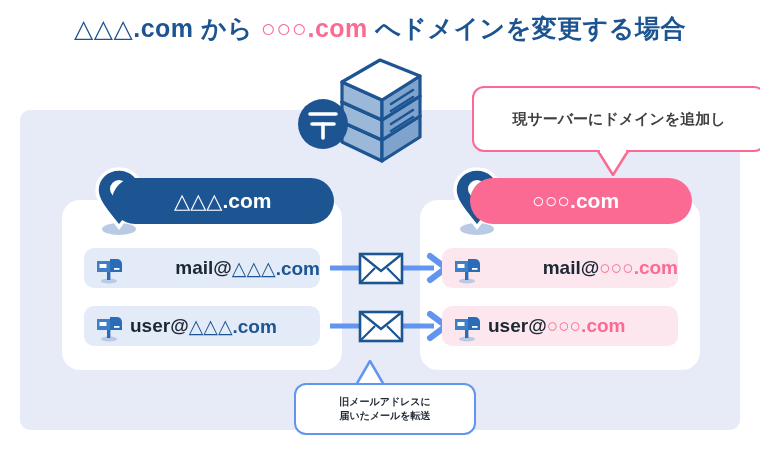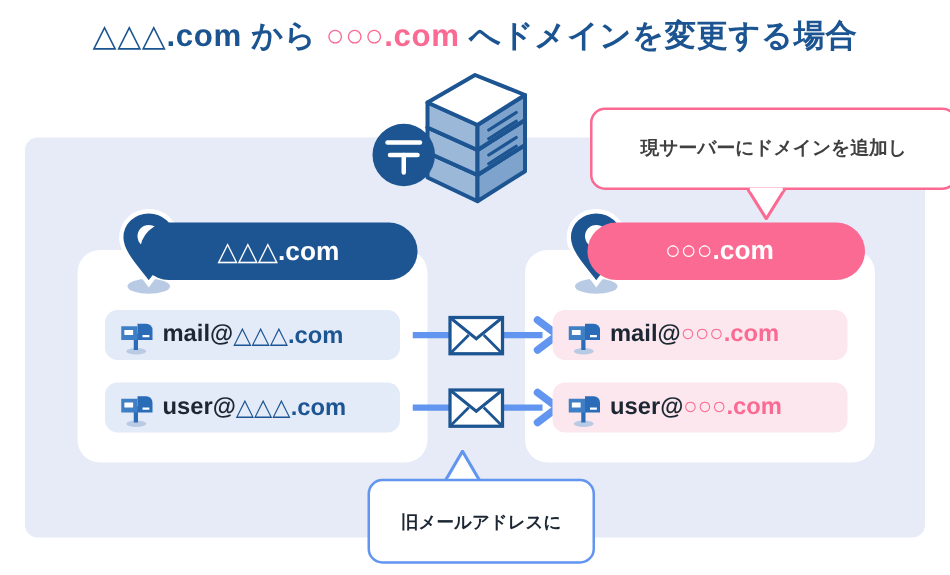--- a/index.html
+++ b/index.html
@@ -56,21 +56,21 @@
   .mailrow {
     position: absolute; height: 40px; width: 236px;
     border-radius: 10px;
     display: flex; align-items: center;
     padding-left: 46px;
     font-size: 19px; font-weight: bold; color: #1c2733;
     white-space: nowrap;
   }
   .mailrow.left  { left: 84px;  background: #e3eaf8; }
   .mailrow.right { left: 442px; background: #fce7ee; }
-  .mailrow.r1 { top: 248px; }
+  .mailrow.r1 { top: 248px; justify-content: flex-end; }
   .mailrow.r2 { top: 306px; text-align: right; }
   .mailrow .dom-blue { color: #1d5592; }
   .mailrow .dom-pink { color: #fb6a93; }
 
   .mbox { position: absolute; left: 10px; top: 6px; width: 30px; height: 30px; }
 
   
   .connector { position: absolute; left: 330px; width: 120px; height: 40px; }
   .connector.c1 { top: 248px; }
   .connector.c2 { top: 306px; }
@@ -85,23 +85,23 @@
     display: flex; flex-direction: column; justify-content: center;
     align-items: center;
     font-weight: bold; white-space: nowrap;
   }
   .callout-top {
     left: 472px; top: 86px; width: 294px; height: 66px;
     border: 2.5px solid #fb6a93; border-radius: 12px;
     font-size: 15px; color: #404040; line-height: 1.45;
   }
   .callout-bottom {
-    left: 294px; top: 383px; width: 182px; height: 68px;
+    left: 294px; top: 383px; width: 182px; height: 52px;
     border: 2.5px solid #6195f0; border-radius: 12px;
-    font-size: 14px; color: #1c2733; line-height: 1.45;
+    font-size: 10px; color: #1c2733; line-height: 1.45;
   }
   .tail { position: absolute; }
   .tail-top { left: 597px; top: 150px; width: 32px; height: 26px; }
   .tail-bottom { left: 355px; top: 360px; width: 30px; height: 26px; }
 </style>
 </head>
 <body>
 
 <div id="stage">
 
@@ -256,15 +256,16 @@
 
   <div class="tail tail-bottom">
     <svg viewBox="0 0 30 26" width="30" height="26">
       <path d="M1 25 L15 1 L29 25" fill="#ffffff" stroke="#6195f0" stroke-width="2.5" stroke-linejoin="round"></path>
       <rect x="3" y="23" width="24" height="3" fill="#ffffff"></rect>
     </svg>
   </div>
 
   <div class="callout callout-bottom">
     <div>旧メールアドレスに</div>
+    <div>届いたメールを転送</div>
   </div>
 
 </div>
 
 </body></html>

